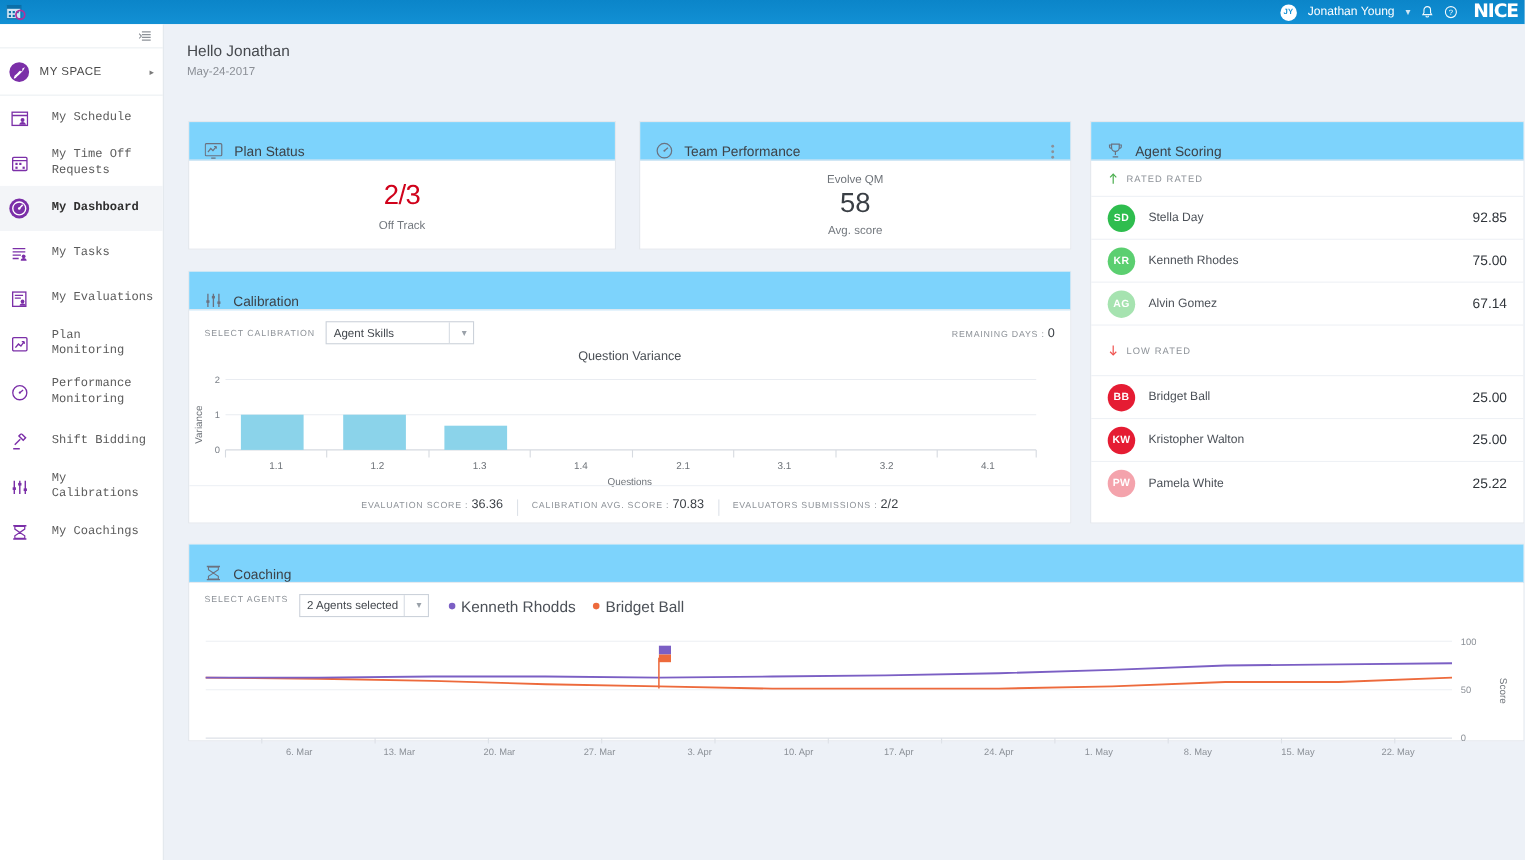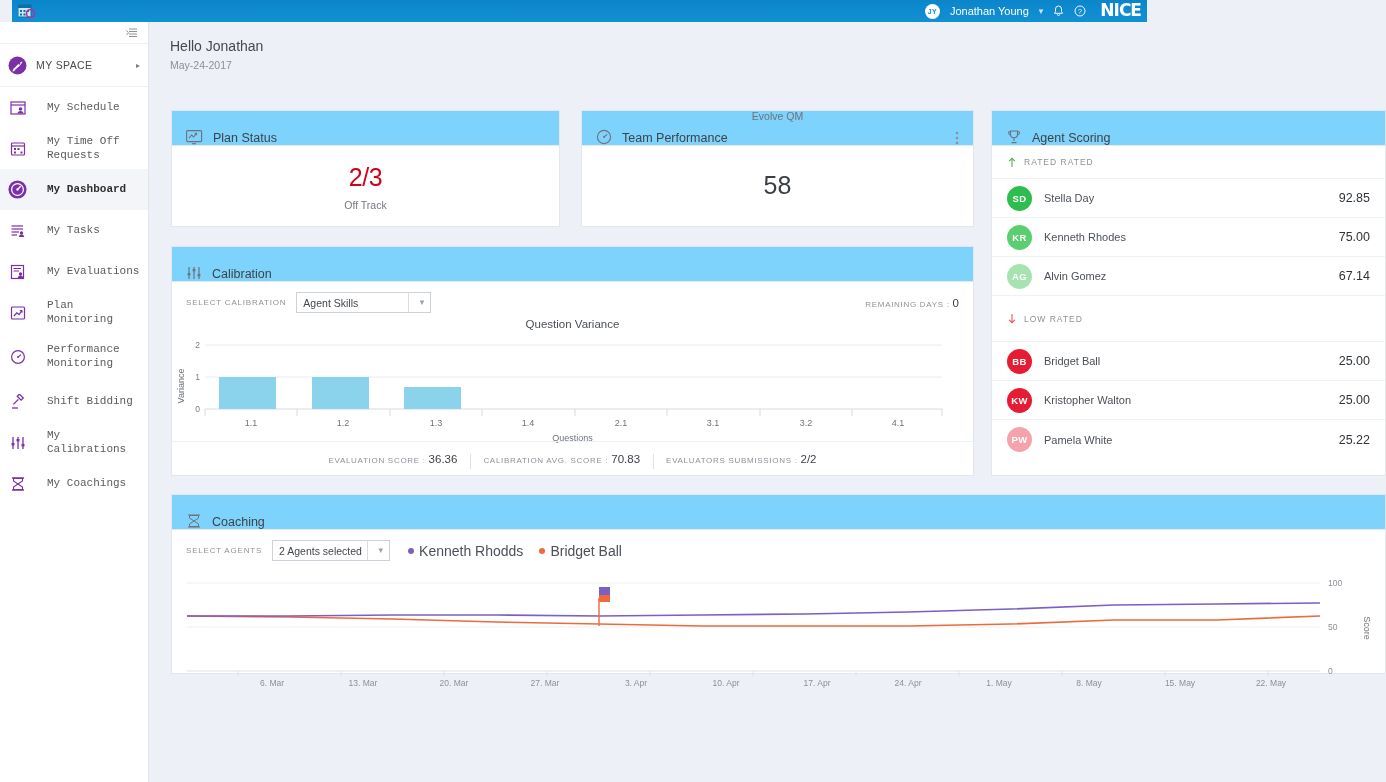--- a/index.html
+++ b/index.html
@@ -4,21 +4,21 @@
 <style>
   * { box-sizing: border-box; margin: 0; padding: 0; }
   html, body {
     width: 1386px; height: 782px;
     background: #edf1f7;
     font-family: "Liberation Sans", sans-serif;
     overflow: hidden;
   }
   
   .topbar {
-    position: absolute; left: 12px; top: 0; width: 1135px; height: 22px;
+    position: absolute; left: 0; top: 0; width: 1386px; height: 22px;
     background: linear-gradient(to bottom,#0b85c9,#1290d4);
     display: flex; align-items: center;
   }
   .topbar-logo { width: 30px; height: 22px; display:flex; align-items:center; justify-content:center; }
   .topbar-right { margin-left:auto; display:flex; align-items:center; gap:10px; padding-right:6px; height:22px; }
   .avatar-mini {
     width:15px;height:15px;border-radius:50%;background:#fff;color:#1290d4;
     font-size:7px;display:flex;align-items:center;justify-content:center;font-weight:bold;letter-spacing:.3px;
   }
   .user-name { color:#fff; font-size:11px; }
@@ -55,21 +55,21 @@
   }
   .card-title { font-size:12.5px; color:#3d4349; margin-left:10px; }
   .kebab { margin-left:auto; color:#8b9099; font-size:13px; line-height:6px; letter-spacing:0; }
   
   .plan-card { position:absolute; left:22px; top:88px; width:389px; height:117px; }
   .plan-body { height:81px; display:flex; flex-direction:column; align-items:center; justify-content:center; }
   .plan-big { font-size:25px; color:#d0021b; font-weight:300; letter-spacing:-.5px; }
   .plan-sub { font-size:10.5px; color:#74797f; margin-top:7px; }
   
   .team-card { position:absolute; left:432px; top:88px; width:393px; height:117px; }
-  .team-body { height:81px; display:flex; flex-direction:column; align-items:center; justify-content:center;gap:47px; }
+  .team-body { height:81px; display:flex; flex-direction:column; align-items:center; justify-content:center; }
   .team-kpi { font-size:10.5px; color:#6e7379; }
   .team-big { font-size:25px; color:#3a3f45; font-weight:300; margin:2px 0 4px; }
   .team-sub { font-size:10.5px; color:#74797f; }
   
   .agents-card { position:absolute; left:842px; top:88px; width:395px; height:366px; }
   .ag-section { height:33px; display:flex; align-items:center; padding:0 15px; border-bottom:1px solid #eef1f5; }
   .ag-sec-label { font-size:8.5px; letter-spacing:1px; color:#8d9298; margin-left:7px; }
   .ag-row { height:39px; display:flex; align-items:center; padding:0 15px; border-bottom:1px solid #eef1f5; }
   .ag-av { width:25px;height:25px;border-radius:50%;color:#fff;font-size:9.5px;font-weight:bold;
            display:flex;align-items:center;justify-content:center;letter-spacing:.3px;flex:none; }
@@ -90,21 +90,21 @@
   .chart-title { text-align:center; font-size:11.5px; color:#4a4f55; margin-top:5px; }
   .calib-foot {
     position:absolute; left:0; right:0; bottom:0; height:34px; display:flex; align-items:center;
     justify-content:center; gap:0; border-top:1px solid #eef1f5;
   }
   .stat { font-size:8px; letter-spacing:.7px; color:#8d9298; padding:0 13px; position:relative; }
   .stat b { font-size:11.5px; color:#3c4147; font-weight:normal; letter-spacing:0;text-align:center; }
   .stat + .stat::before { content:""; position:absolute; left:0; top:1px; height:15px; width:1px; background:#dde2e8; }
   
   .coach-card { position:absolute; left:22px; top:472px; width:1215px; height:180px; }
-  .coach-ctl { display:flex; align-items:center; padding:10px 14px 0 14px; }
+  .coach-ctl { display:flex; padding:10px 14px 0 14px; }
   .legend { display:flex; align-items:center; margin-left:18px; gap:16px; }
   .lg { display:flex; align-items:center; font-size:14px; color:#4c5158; }
   .lg-dot { width:6px;height:6px;border-radius:50%;margin-right:5px; }
   svg { display:block; }
 </style>
 </head>
 <body>
 
 <div class="topbar">
   <div class="topbar-logo">

